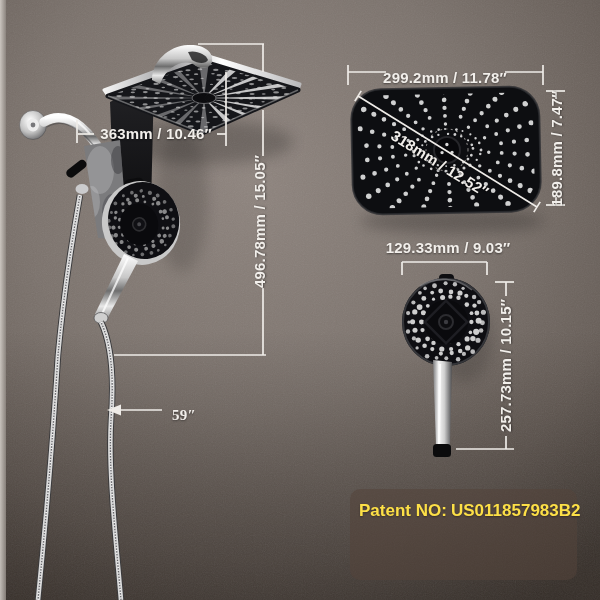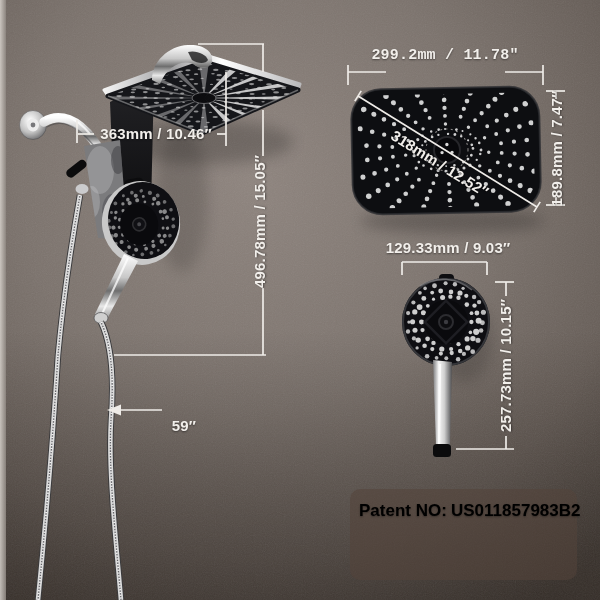--- a/index.html
+++ b/index.html
@@ -14,21 +14,21 @@
     text-align:center;white-space:nowrap;letter-spacing:.2px;
     text-shadow:0 1px 2px rgba(0,0,0,.45);
   }
   .rot-ccw{transform:rotate(-90deg);}
   .rot-diag{transform:rotate(32deg);}
   .patent-plate{
     position:absolute;left:350px;top:489px;width:227px;height:91px;
     background:rgba(84,68,58,.55);border-radius:10px;
     box-sizing:border-box;padding:9px 8px 6px 9px;
     display:grid;grid-template-columns:92px auto;
-    color:#000000;font-weight:bold;font-size:17px;line-height:26px;
+    color:#fde047;font-weight:bold;font-size:17px;line-height:26px;
     text-shadow:0 1px 2px rgba(0,0,0,.35);
   }
   .patent-plate span{display:block;}
 </style>
 </head>
 <body>
 
 <div class="stage">
 
 <svg class="art" id="art" width="600" height="600" viewBox="0 0 600 600">
@@ -830,23 +830,23 @@
       <line x1="506" y1="436" x2="506" y2="449"></line>
       <line x1="456" y1="449" x2="514" y2="449"></line>
     </g>
   </g>
 </svg>
 
 <div class="lbl" style="left:86px;top:125px;width:140px;">363mm / 10.46″</div>
 
 <div class="lbl rot-ccw" style="left:174px;top:213px;width:170px;">496.78mm / 15.05″</div>
 
-<div class="lbl" style="left:154px;top:417px;width:60px;">59″</div>
-
-<div class="lbl" style="left:355px;top:47px;width:180px;font-family:Liberation Mono, monospace;">299.2mm / 11.78″</div>
+<div class="lbl" style="left:154px;top:407px;width:60px;font-family:Liberation Serif, serif;">59″</div>
+
+<div class="lbl" style="left:355px;top:69px;width:180px;">299.2mm / 11.78″</div>
 
 <div class="lbl rot-ccw" style="left:481px;top:140px;width:150px;">189.8mm / 7.47″</div>
 
 <div class="lbl rot-diag" style="left:360px;top:155px;width:160px;">318mm / 12.52″</div>
 
 <div class="lbl" style="left:358px;top:239px;width:180px;">129.33mm / 9.03″</div>
 
 <div class="lbl rot-ccw" style="left:420px;top:357px;width:170px;">257.73mm / 10.15″</div>
 
 <div class="patent-plate">

